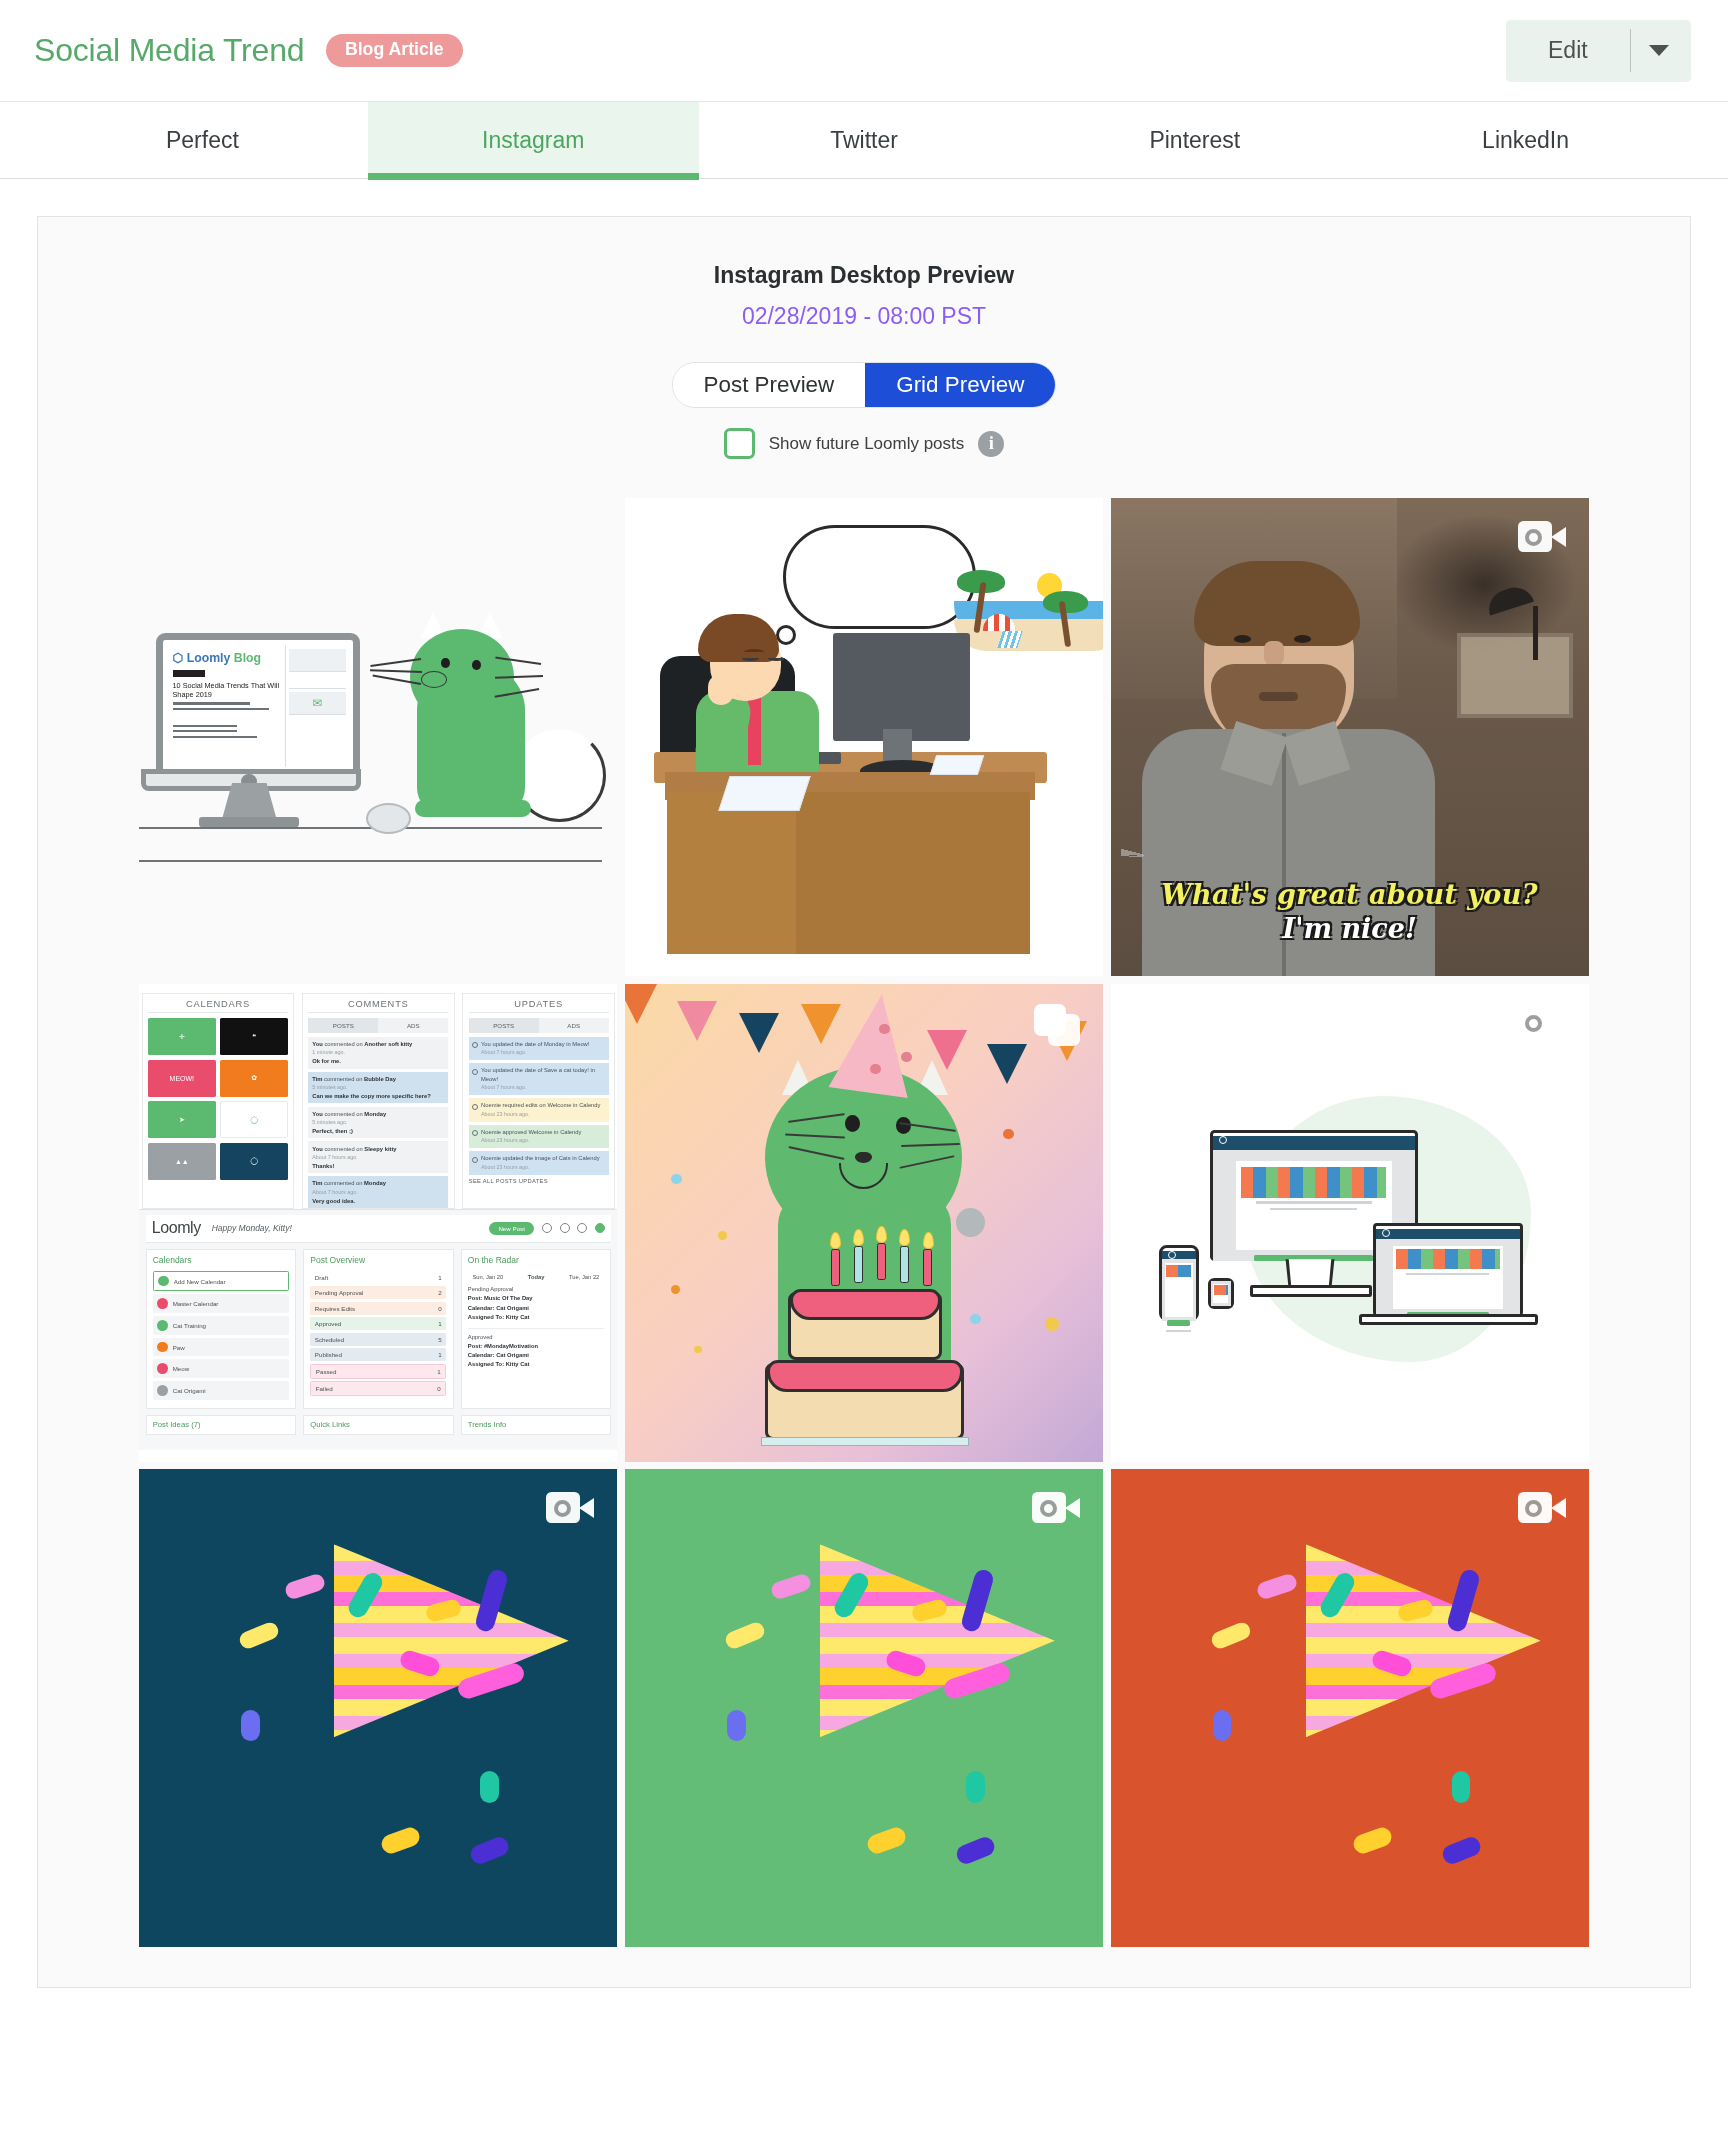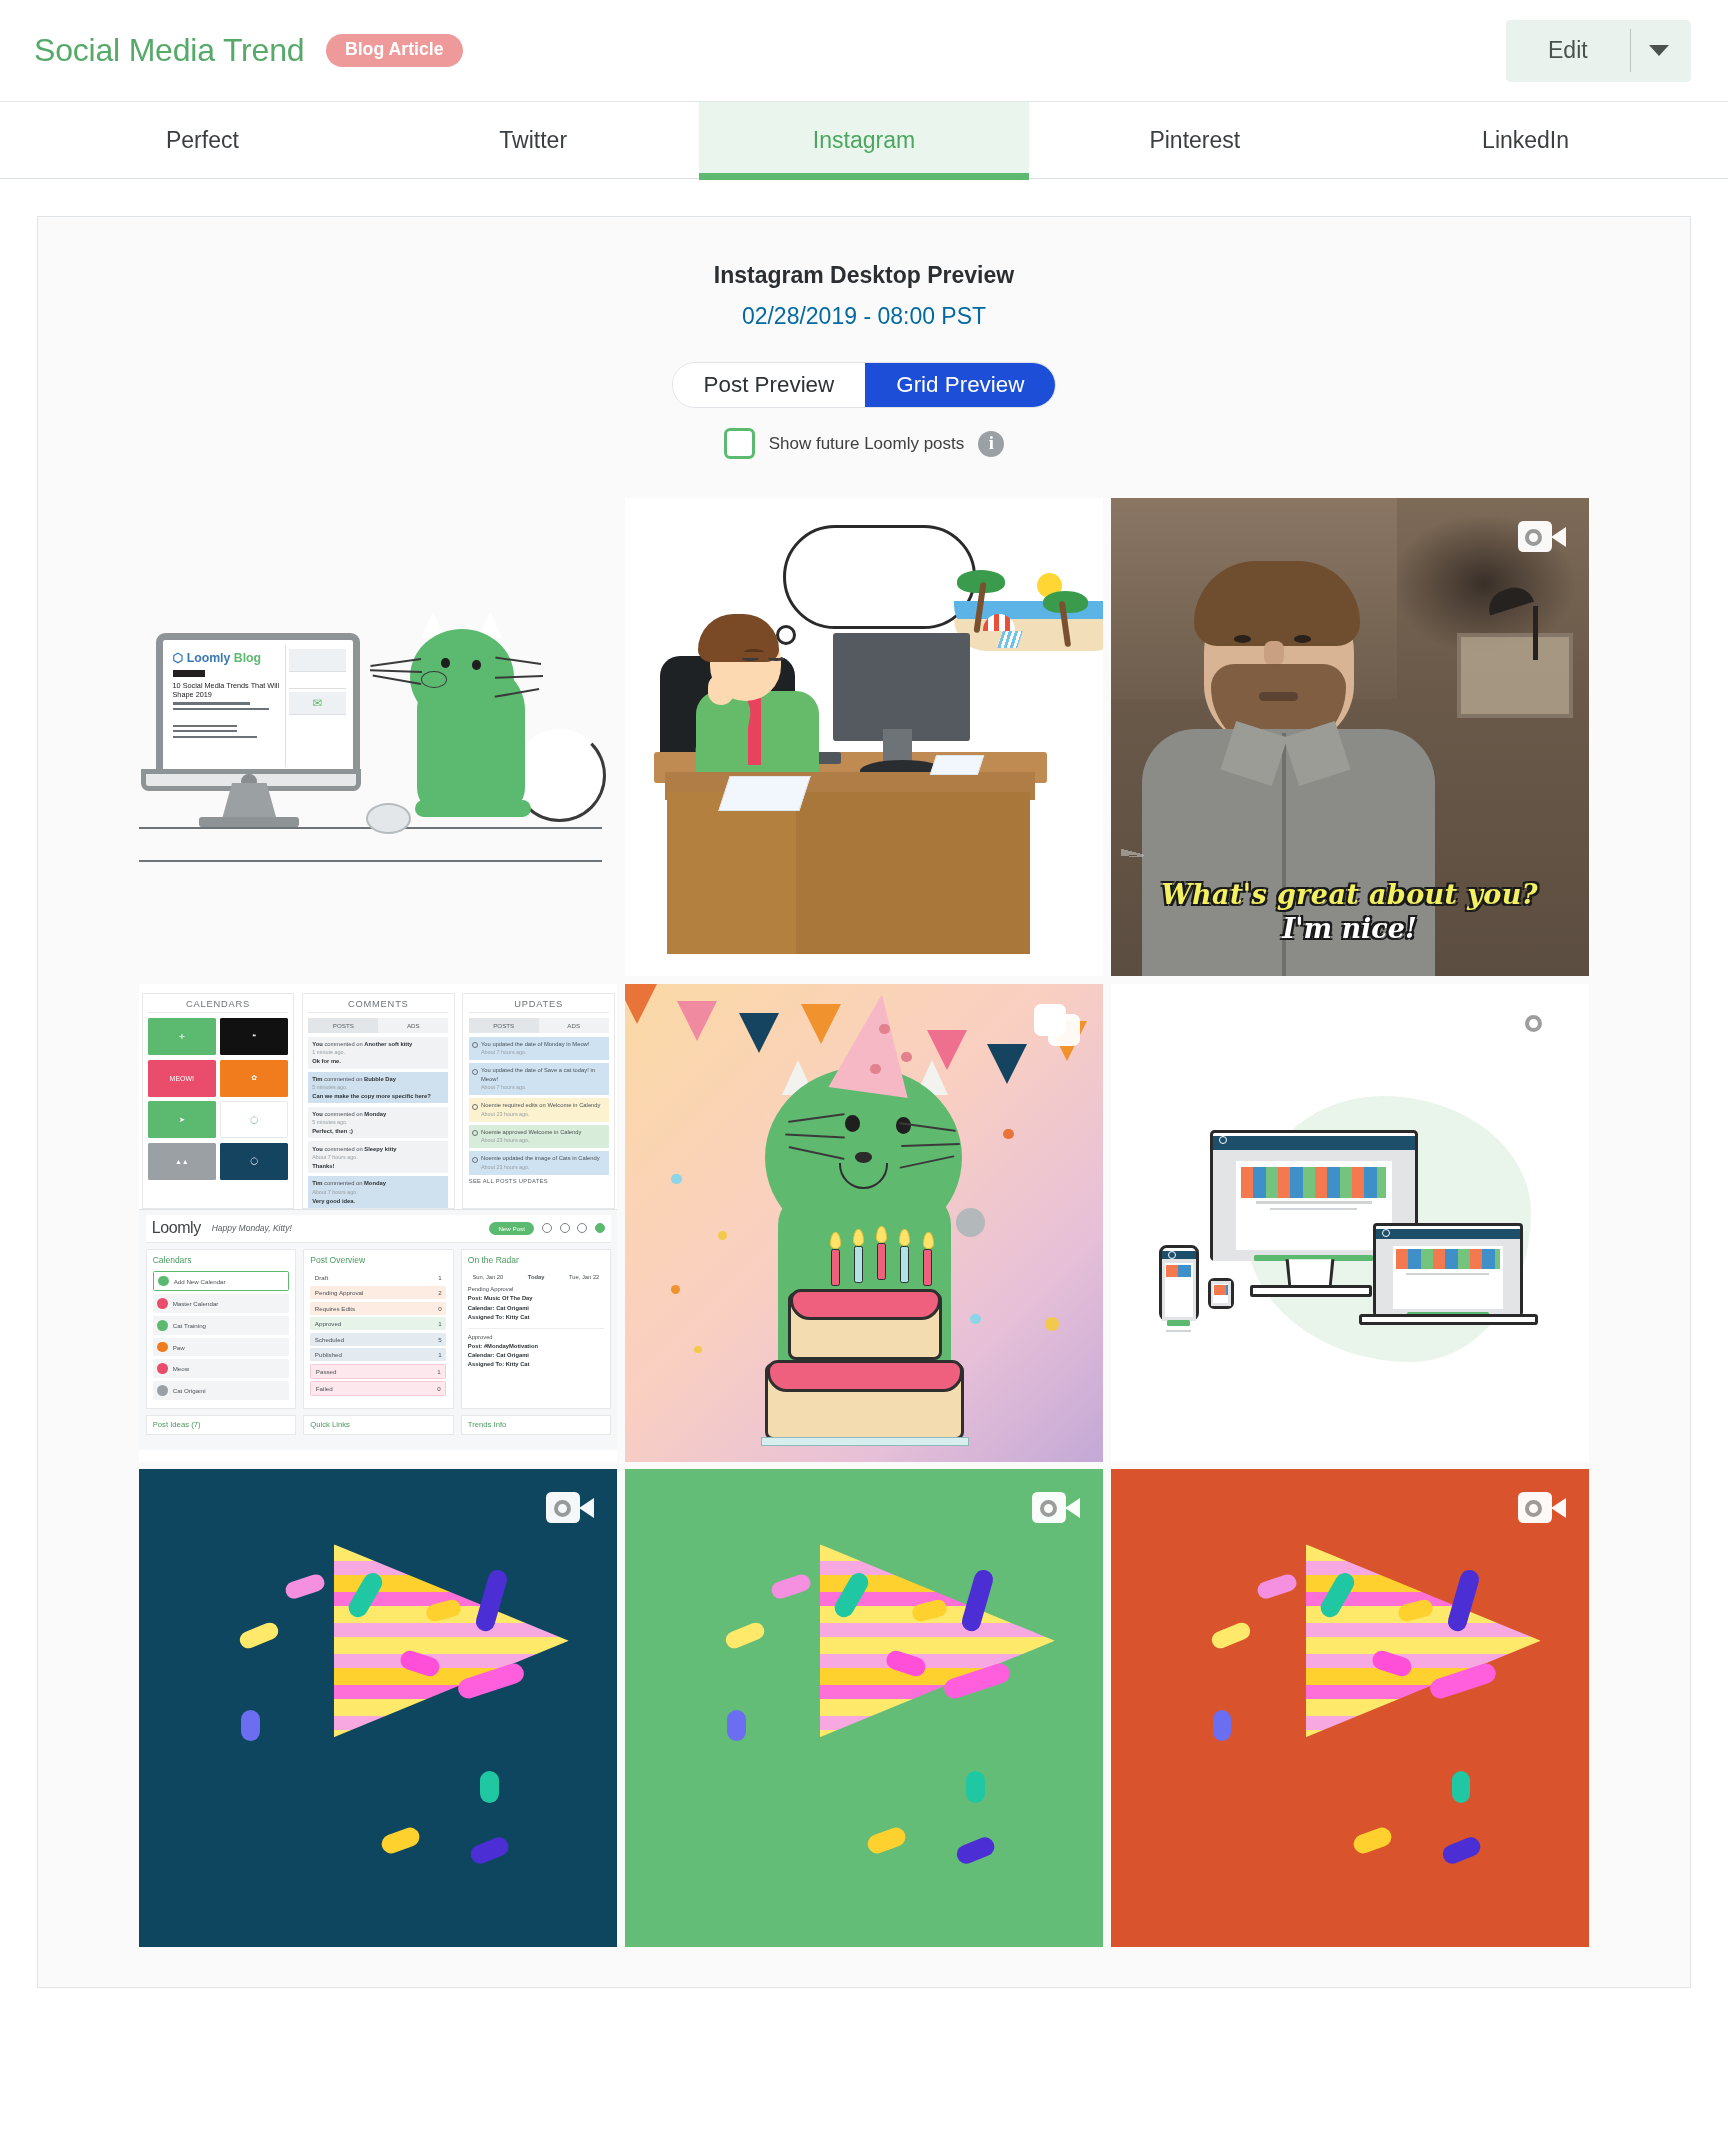--- a/index.html
+++ b/index.html
@@ -62,21 +62,21 @@
     content: ""; position: absolute; left: 0; right: 0; bottom: -1.5px;
     height: 6.2px; background: #5cb96f;
   }
 
   
   .content-card {
     margin: 37px; border: 1.5px solid #e0e4e7; background: #fafafa;
     padding: 45px 0 40px;
   }
   .preview-title { text-align: center; font-size: 23px; font-weight: bold; color: #2b2f31; }
-  .preview-date { text-align: center; font-size: 23px; color: #0369a1; margin-top: 14px; }
+  .preview-date { text-align: center; font-size: 23px; color: #8b5cf6; margin-top: 14px; }
 
   .toggle-wrap { display: flex; justify-content: center; margin-top: 32px; }
   .toggle {
     display: flex; border: 1.5px solid #dfe3e6; border-radius: 37px; overflow: hidden;
     background: #fff; height: 46px;
   }
   .toggle-opt {
     display: flex; align-items: center; padding: 0 31px;
     font-size: 22.4px; color: #2d3234; cursor: pointer; background: #fff;
   }
@@ -425,22 +425,22 @@
     <div class="edit-btn">Edit</div>
     <div class="edit-divider"></div>
     <div class="edit-caret">
       <span class="caret"></span>
     </div>
   </div>
 </div>
 
 <div class="tabs">
   <div class="tab">Perfect</div>
+  <div class="tab active">Instagram</div>
   <div class="tab">Twitter</div>
-  <div class="tab active">Instagram</div>
   <div class="tab">Pinterest</div>
   <div class="tab">LinkedIn</div>
 </div>
 
 <div class="content-card">
 
   <div class="preview-title">Instagram Desktop Preview</div>
   <div class="preview-date">02/28/2019 - 08:00 PST</div>
 
   <div class="toggle-wrap">

